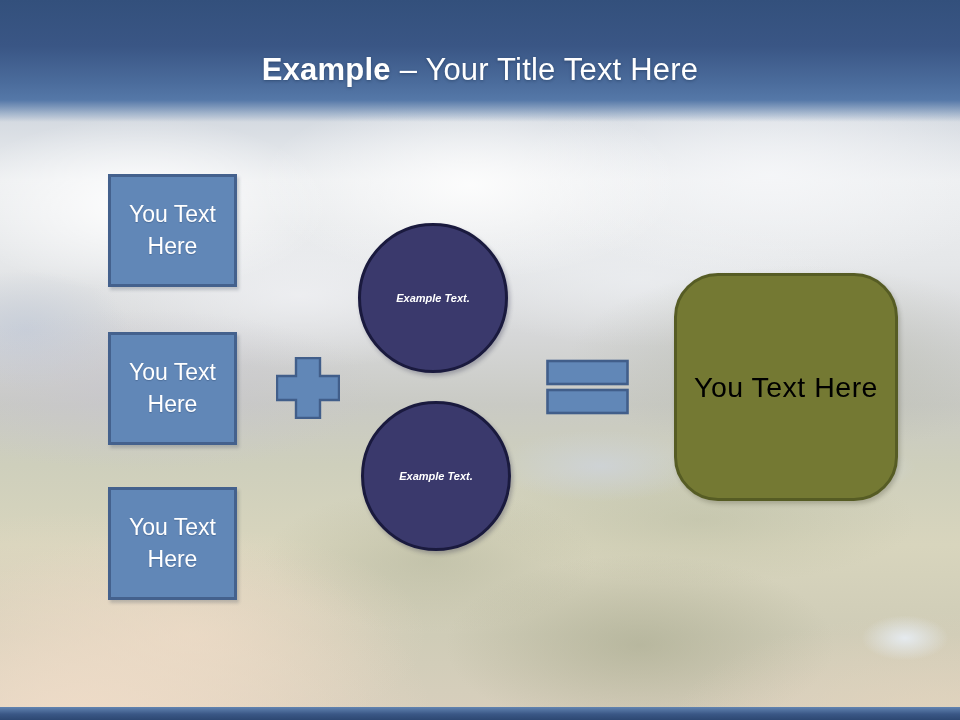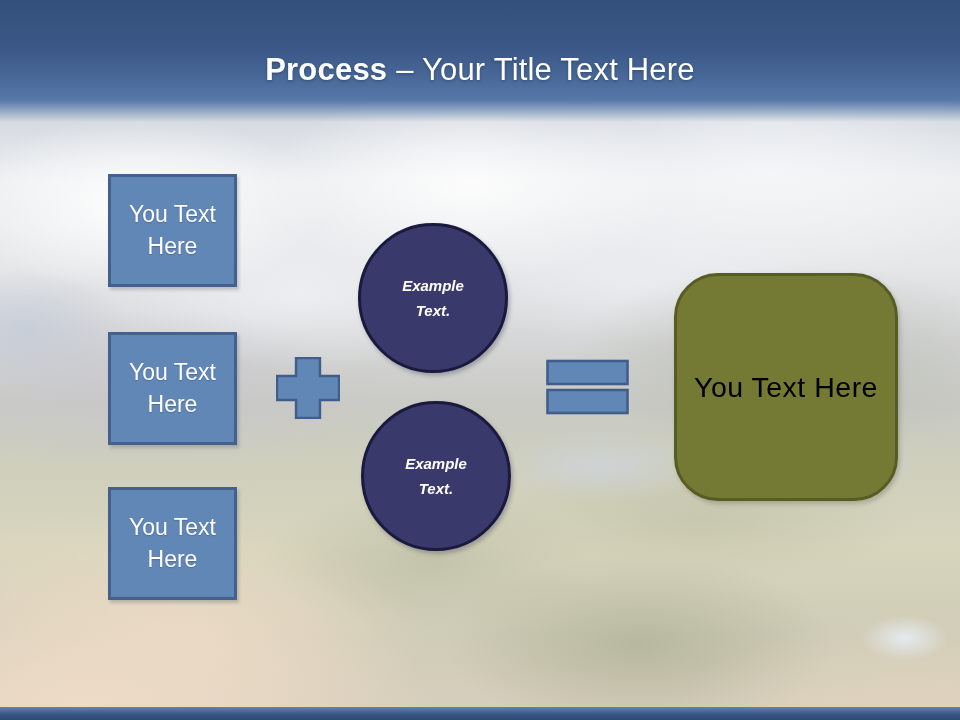--- a/index.html
+++ b/index.html
@@ -81,21 +81,21 @@
     color:#fff;font-size:23px;line-height:1.38;
     text-shadow:0 1px 1px rgba(20,40,70,0.25);
   }
   .sq1{top:174px;} .sq2{top:332px;} .sq3{top:487px;}
   .sq .lbl{width:100px;}
 
   .circle{
     width:150px;height:150px;border-radius:50%;
     background:#3a396c;border:3px solid #1a1a3e;
     display:flex;align-items:center;justify-content:center;text-align:center;
-    color:#fff;font-weight:700;font-style:italic;font-size:15px;line-height:1.7;
+    color:#fff;font-weight:700;font-style:italic;font-size:11px;line-height:1.7;
     box-shadow:2px 3px 4px rgba(40,40,70,0.3);
   }
   .c1{left:358px;top:223px;} .c2{left:361px;top:401px;}
   .circle .lbl{width:82px;}
 
   .op{display:block;}
   .plus{left:276px;top:357px;}
   .equals{left:546px;top:359px;}
 
   .result{
@@ -108,21 +108,21 @@
 </style>
 </head>
 <body>
 
 <div class="slide">
 
   <div class="bg"></div>
 
   <div class="header">
     <div class="title">
-      <span class="t-bold">Process</span><span class="t-rest">– Your Title Text Here</span>
+      <span class="t-bold">Example</span><span class="t-rest">– Your Title Text Here</span>
     </div>
   </div>
 
   <div class="shape sq sq1">
     <span class="lbl">You Text Here</span>
   </div>
   <div class="shape sq sq2">
     <span class="lbl">You Text Here</span>
   </div>
   <div class="shape sq sq3">

